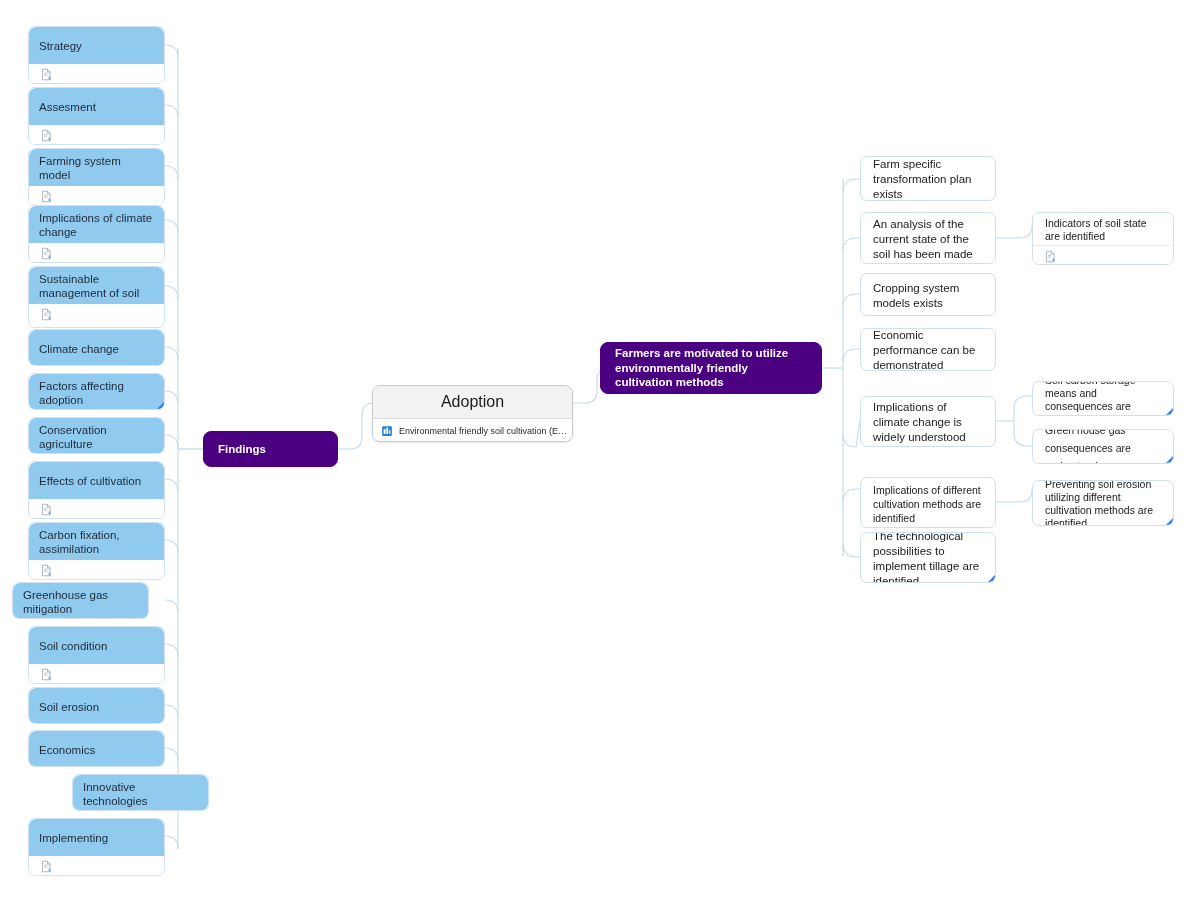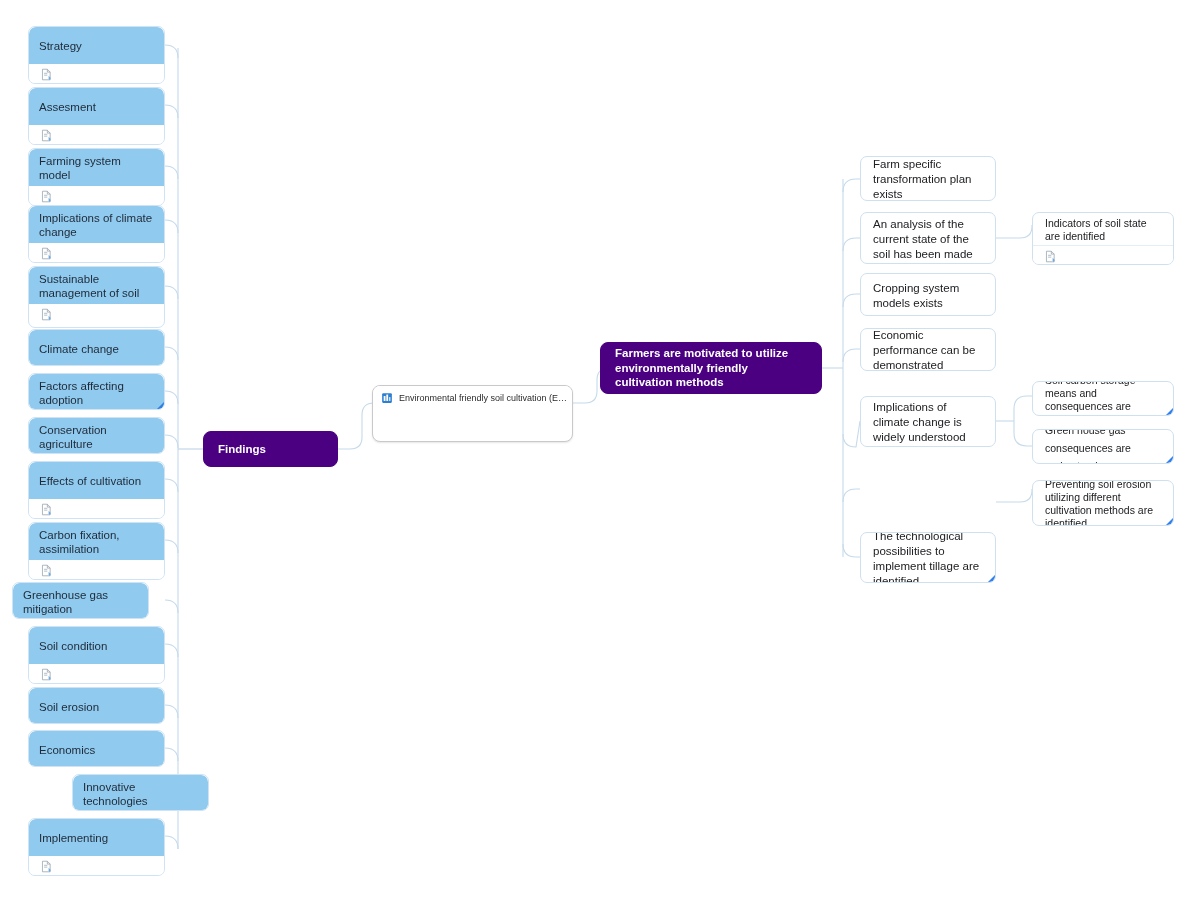--- a/index.html
+++ b/index.html
@@ -376,20 +376,21 @@
           <path d="M10.6 9.6l2.6 2.6-1.1 2.6-1.5-1.5z" fill="#6da8e0"></path>
         </svg>
     </div>
   </div>
 
   <div class="node purple" style="left:203px;top:431px;width:135px;height:36px;">
     <div class="body">Findings</div>
   </div>
 
   <div class="node topic" style="left:372px;top:385px;width:201px;height:57px;border-radius:8px;">
+    <div class="head">Adoption</div>
     <div class="attach">
       <svg class="attach-icon" width="12" height="12" viewBox="0 0 16 16">
         <rect x="1.5" y="1.5" width="13" height="13" rx="1.5" fill="#2f7fd1"></rect>
         <rect x="3.6" y="5.3" width="2.4" height="6.6" fill="#ffffff"></rect>
         <rect x="7.1" y="3.4" width="2.4" height="8.5" fill="#ffffff"></rect>
         <rect x="10.6" y="6.8" width="2" height="5.1" fill="#cfe4f7"></rect>
       </svg>
       <span class="label">Environmental friendly soil cultivation (EFSC) ut...</span>
     </div>
   </div>
@@ -423,20 +424,25 @@
         <span>Economic performance can be demonstrated</span>
       </div>
   </div>
 
   <div class="node white" style="left:860px;top:396px;width:136px;height:51px;">
     <div class="body" style="height:51px;align-items:center;">
         <span>Implications of climate change is widely understood</span>
       </div>
   </div>
 
+  <div class="node white" style="left:860px;top:477px;width:136px;height:51px;">
+    <div class="body" style="height:51px;font-size:10.5px;line-height:14px;">
+        <span>Implications of different cultivation methods are identified</span>
+      </div>
+  </div>
 
   <div class="node white" style="left:860px;top:532px;width:136px;height:51px;">
     <div class="body" style="height:51px;">
         <span>The technological possibilities to implement tillage are identified</span>
       <span class="fold"></span>
     </div>
   </div>
 
   <div class="node white has-note" style="left:1032px;top:212px;width:142px;height:53px;">
     <div class="body" style="height:32px;font-size:10.5px;line-height:13px;padding-top:5px;padding-bottom:4px;">

